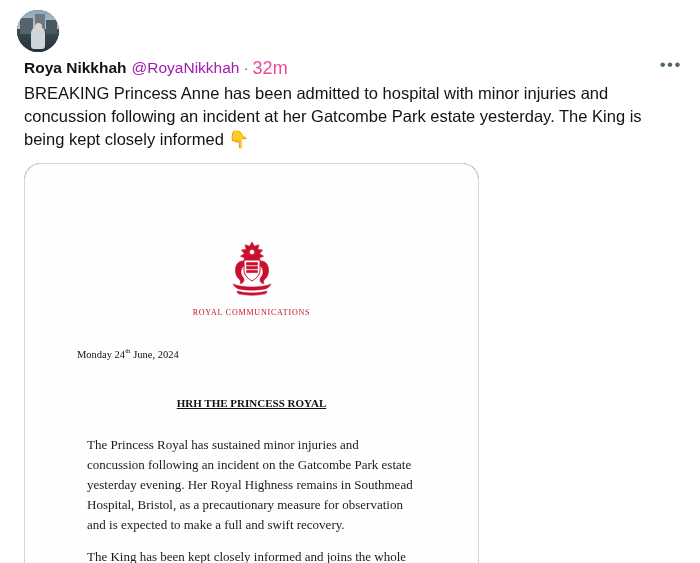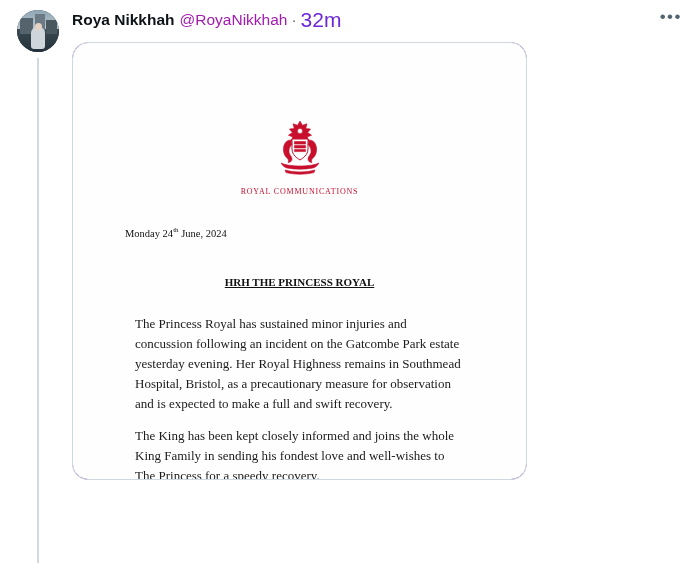--- a/index.html
+++ b/index.html
@@ -15,21 +15,21 @@
     overflow: hidden;
   }
 
   .tweet {
     position: relative;
     width: 700px;
     height: 563px;
     box-sizing: border-box;
     padding: 10px 14px 0 14px;
     display: flex;
-    flex-direction: row;
+    flex-direction: column;
   }
 
   
   .avatar-col {
     width: 48px;
     flex: 0 0 48px;
     display: flex;
     flex-direction: column;
     align-items: center;
   }
@@ -120,22 +120,22 @@
     color: #a21caf;
     margin-left: 5px;
     white-space: nowrap;
   }
   .dot-sep {
     font-size: 15.5px;
     color: #536471;
     margin: 0 4px;
   }
   .time {
-    font-size: 21px;
-    color: #6d28d9;
+    font-size: 18px;
+    color: #ec4899;
     white-space: nowrap;
   }
   .more-btn {
     margin-left: auto;
     color: #536471;
     font-size: 17px;
     line-height: 14px;
     letter-spacing: 1.5px;
     padding: 0 4px 6px 10px;
     cursor: pointer;
@@ -260,20 +260,21 @@
   <div class="content-col">
 
     <div class="head-row">
       <span class="name">Roya Nikkhah</span>
       <span class="handle">@RoyaNikkhah</span>
       <span class="dot-sep">·</span>
       <span class="time">32m</span>
       <span class="more-btn">•••</span>
     </div>
 
+    <div class="tweet-text"><span>BREAKING Princess Anne has been admitted to hospital with minor injuries and concussion following an incident at her Gatcombe Park estate yesterday. The King is being kept closely informed </span><span class="emoji">👇</span></div>
 
     <div class="media-card">
       <div class="letter">
 
         <div class="crest-wrap">
           <span class="crest">
             <svg width="62" height="58" viewBox="0 0 62 58" xmlns="http://www.w3.org/2000/svg">
               <g fill="#c8102e" stroke="#c8102e" stroke-width="0.6">
 
                 <path d="M31 2 l2.4 4.2 4.6-1.4 -1.2 4.6 4.8 .6 -3 3.6 4 2.6 -4.4 1.8 2 4.2 -4.8-.6 -.6 4.6 -3.8-2.8 -3.8 2.8 -.6-4.6 -4.8 .6 2-4.2 -4.4-1.8 4-2.6 -3-3.6 4.8-.6 -1.2-4.6 4.6 1.4z"></path>

